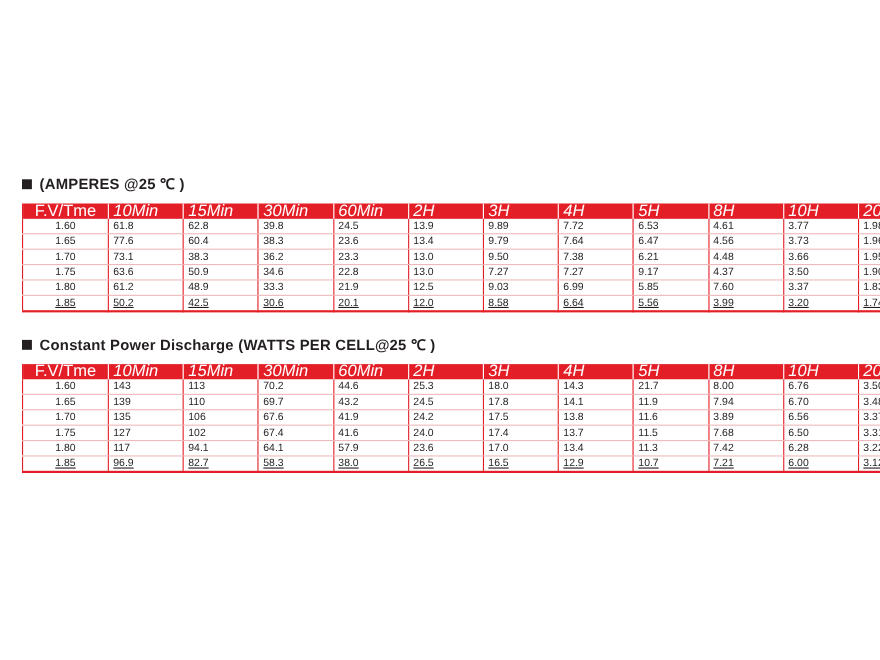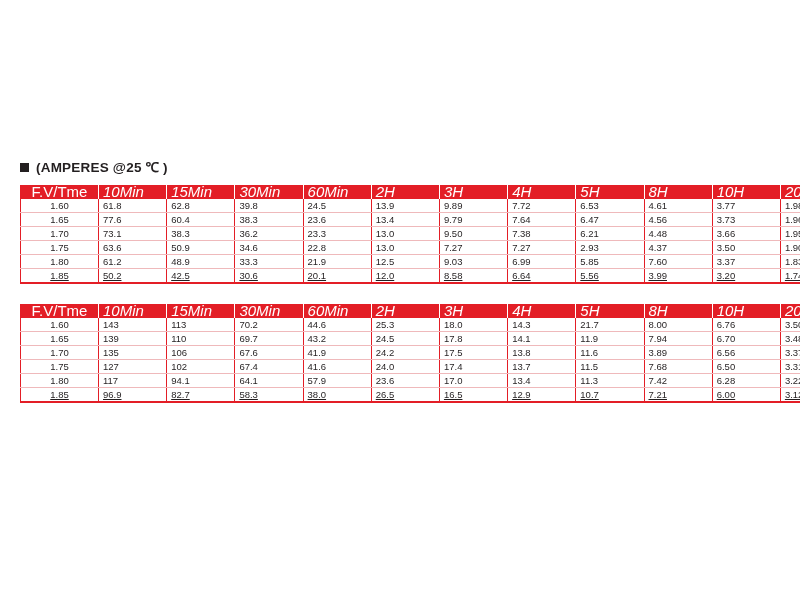--- a/index.html
+++ b/index.html
@@ -184,21 +184,21 @@
         </tr>
         <tr>
           <td>1.75</td>
           <td class="val">63.6</td>
           <td class="val">50.9</td>
           <td class="val">34.6</td>
           <td class="val">22.8</td>
           <td class="val">13.0</td>
           <td class="val">7.27</td>
           <td class="val">7.27</td>
-          <td class="val">2.93</td>
+          <td class="val">9.17</td>
           <td class="val">4.37</td>
           <td class="val">3.50</td>
           <td class="val">1.90</td>
         </tr>
         <tr>
           <td>1.80</td>
           <td class="val">61.2</td>
           <td class="val">48.9</td>
           <td class="val">33.3</td>
           <td class="val">21.9</td>
@@ -222,20 +222,25 @@
           <td class="val">5.56</td>
           <td class="val">3.99</td>
           <td class="val">3.20</td>
           <td class="val">1.74</td>
         </tr>
       </tbody>
     </table>
   </div>
 
   <div class="section power">
+    <div class="sec-title">
+      <span class="bullet"></span>
+      <span class="t-main">Constant  Power  Discharge</span>
+      <span class="t-unit">(WATTS PER CELL@25 ℃ )</span>
+    </div>
     <table class="spec">
       <colgroup>
         <col class="c0">
           <col class="cx">
           <col class="cx">
           <col class="cx">
           <col class="cx">
           <col class="cx">
           <col class="cx">
           <col class="cx">

